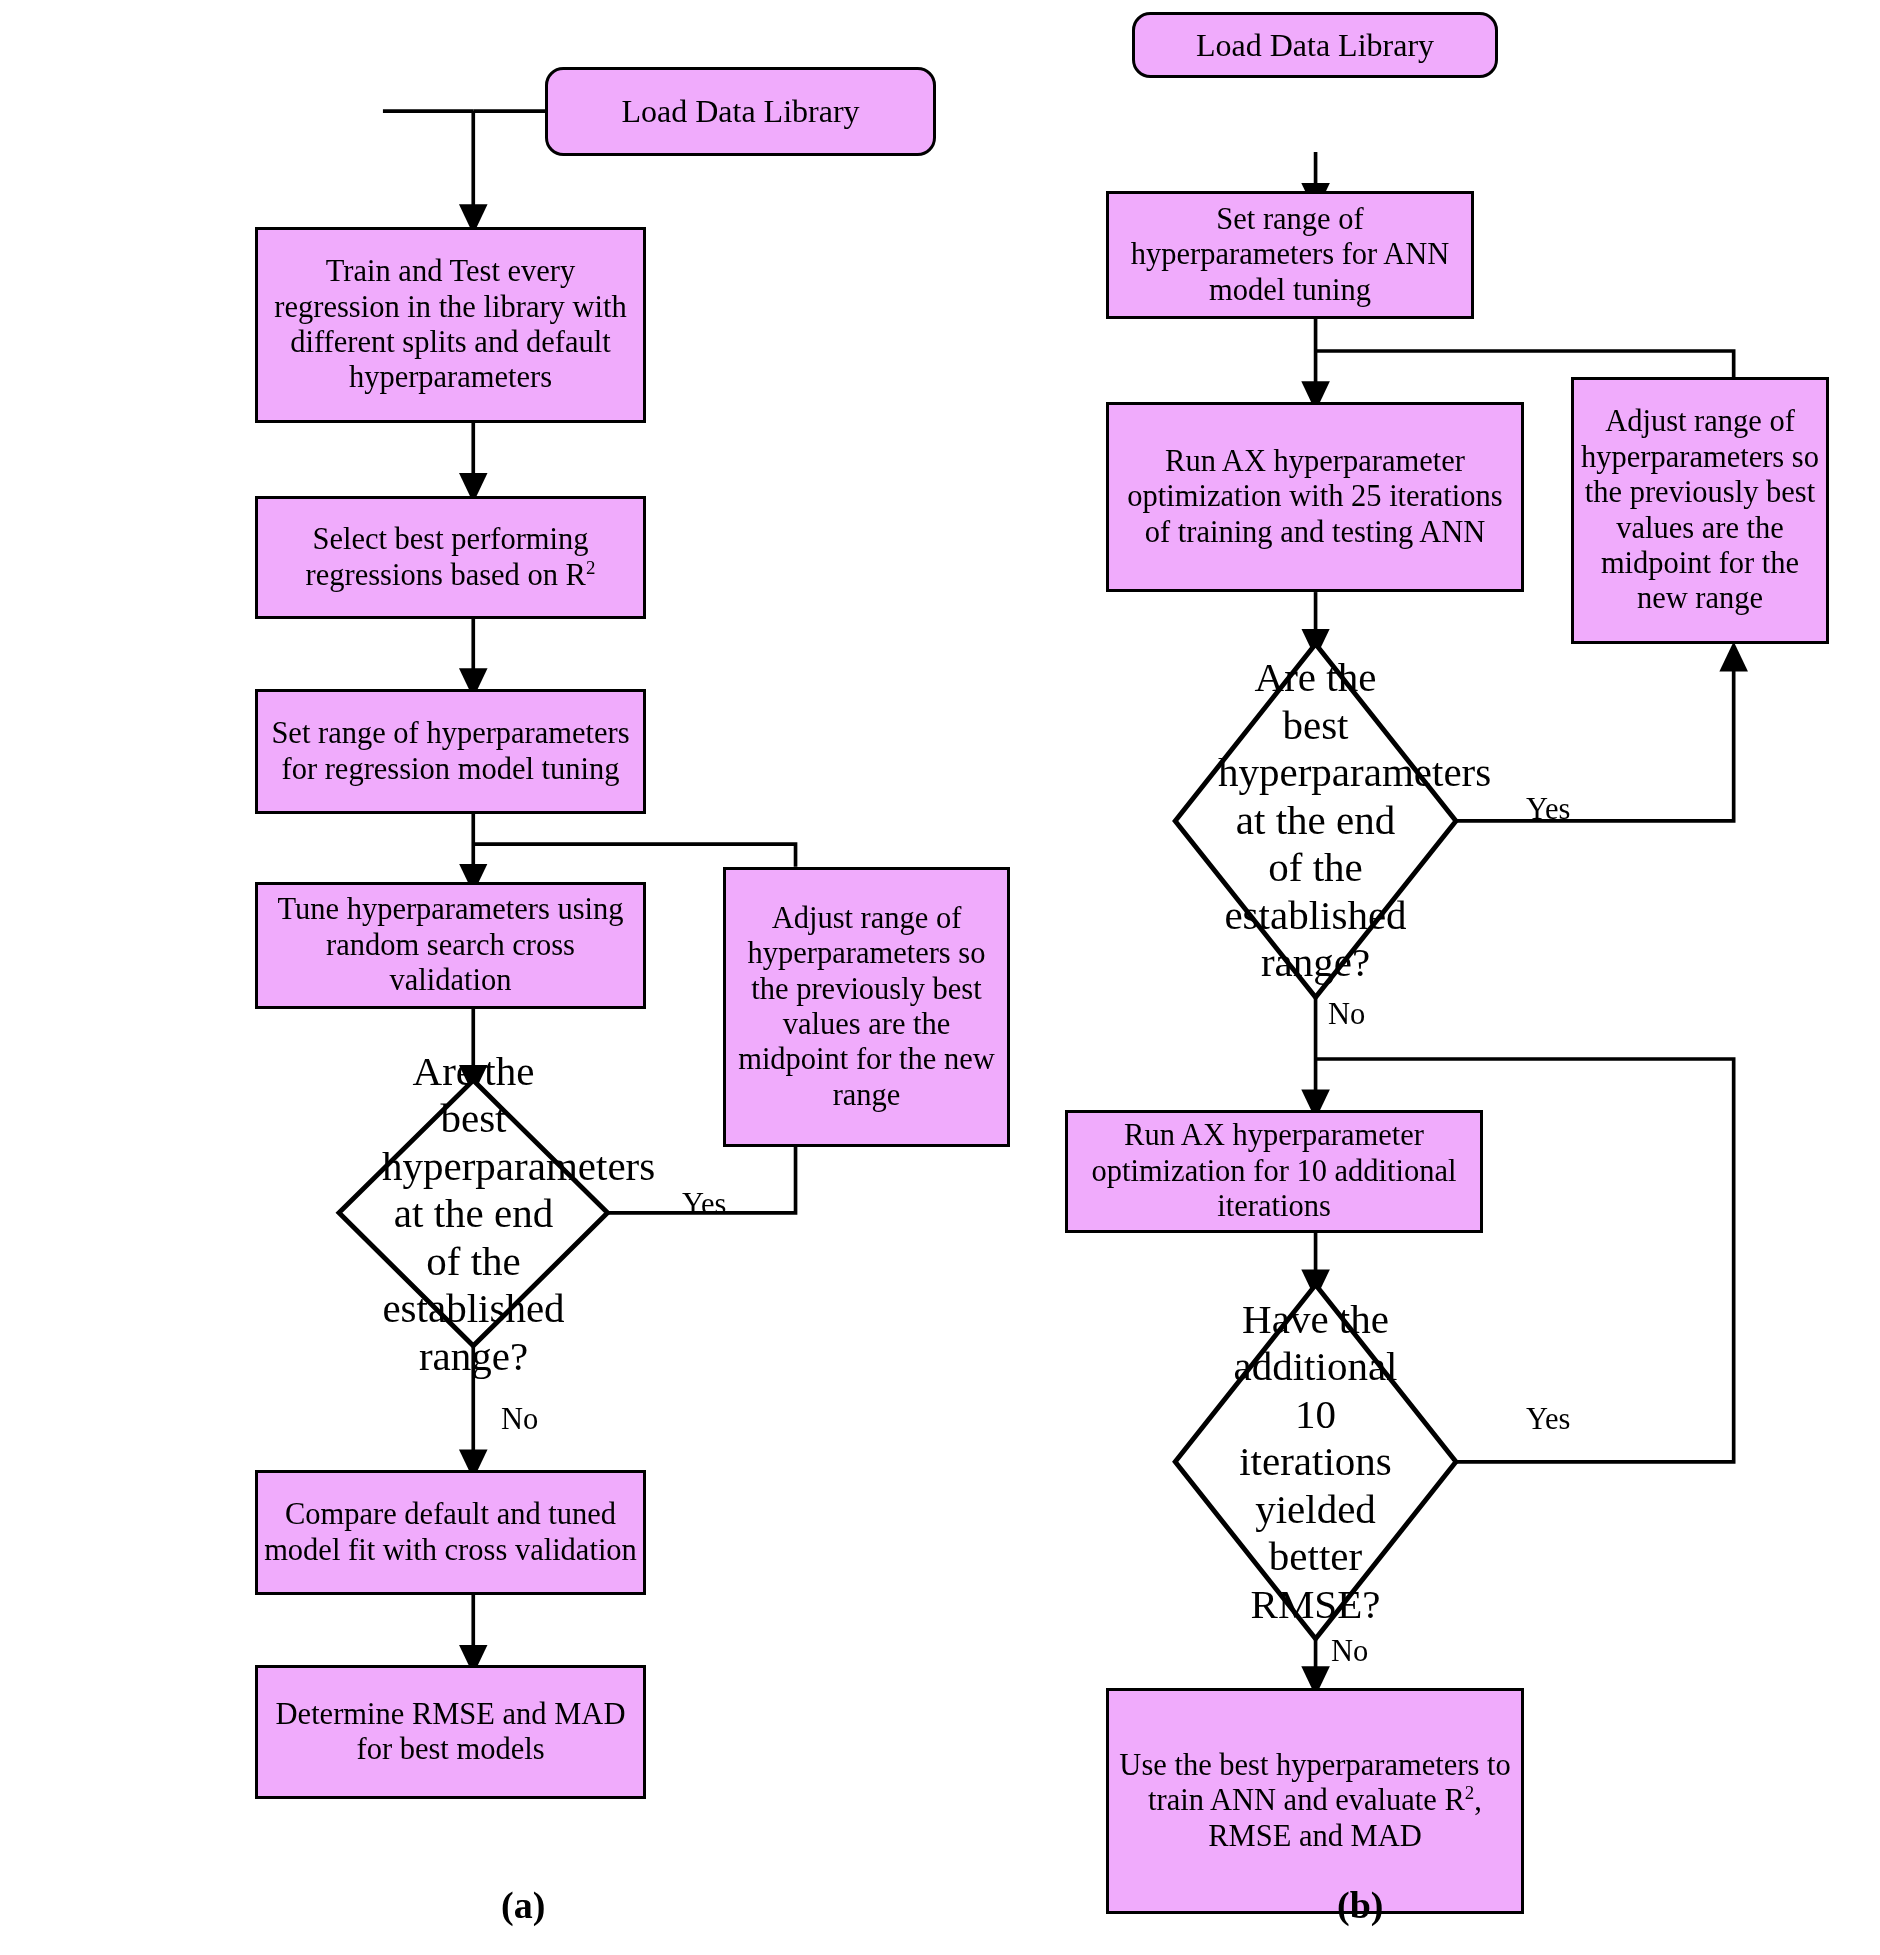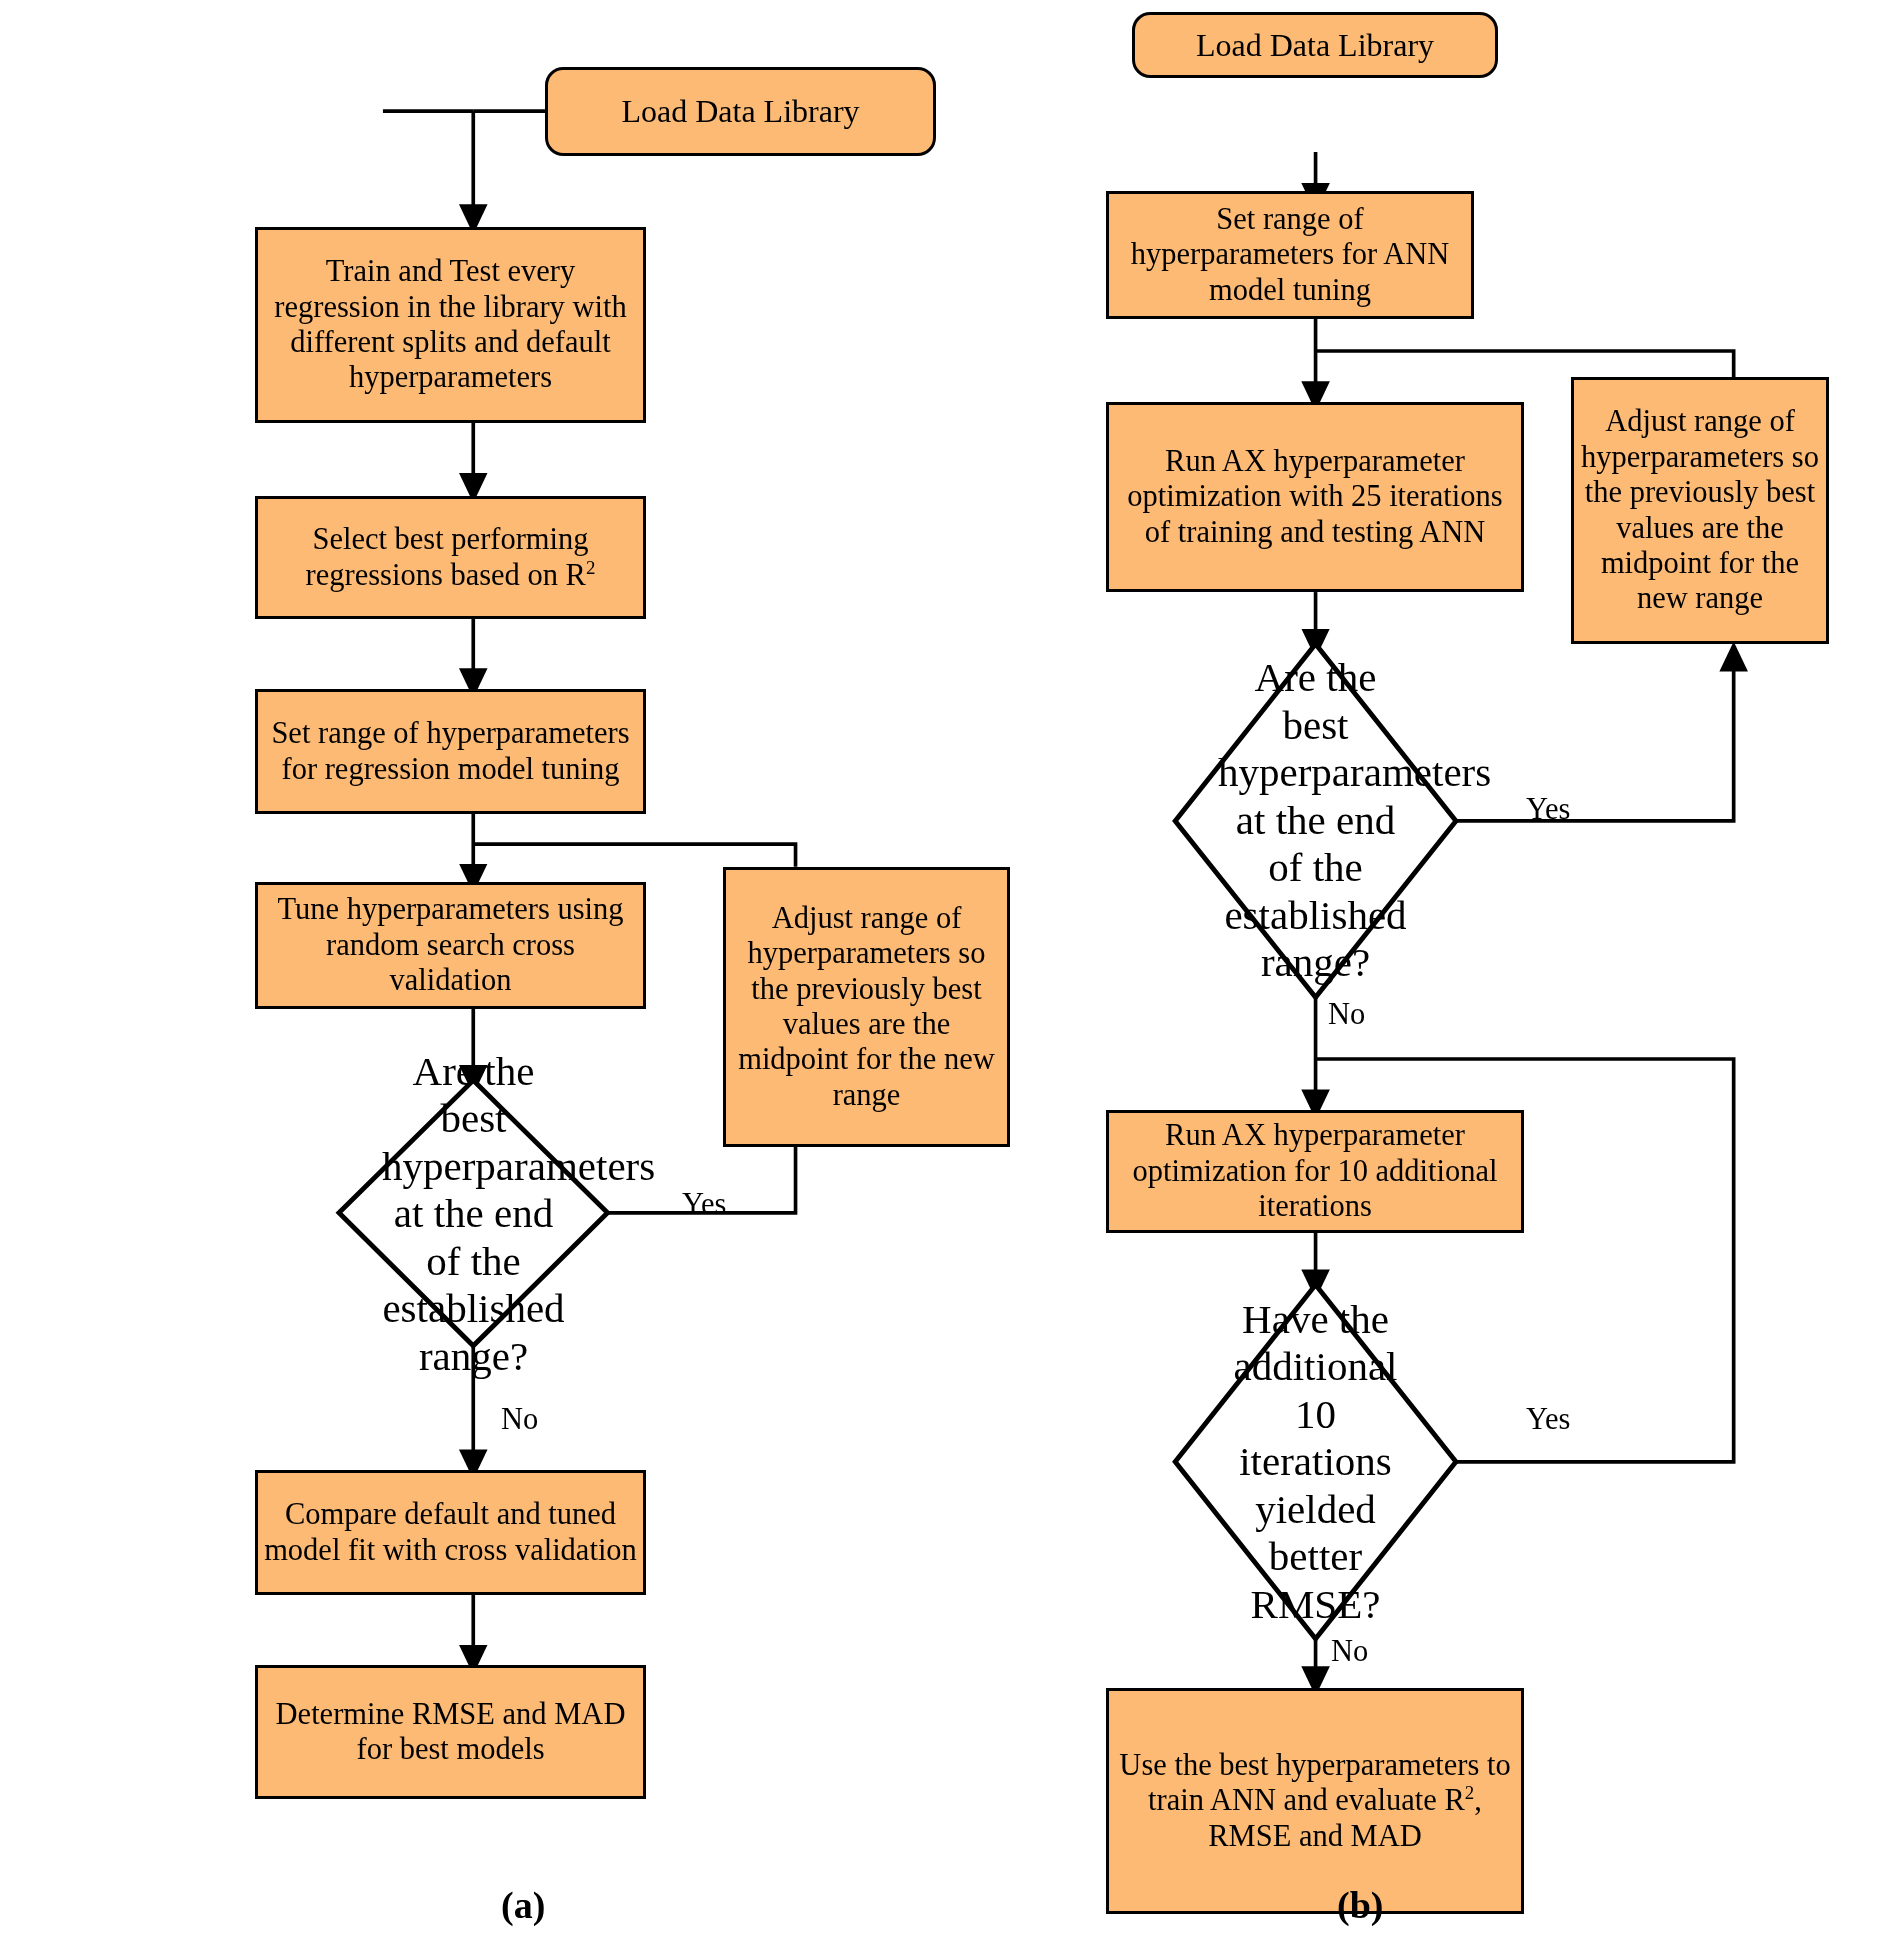--- a/index.html
+++ b/index.html
@@ -22,21 +22,21 @@
     position: absolute;
     left: 0;
     top: 0;
     width: 1881px;
     height: 1955px;
     pointer-events: none;
   }
   .node {
     position: absolute;
     box-sizing: border-box;
-    background: #fdba74;
+    background: #f0abfc;
     border: 3.1px solid #000000;
     display: flex;
     align-items: center;
     justify-content: center;
     text-align: center;
     line-height: 1.16;
     font-size: 30.5px;
     padding: 2.4px 4.9px;
   }
   .node.rounded {
@@ -191,21 +191,21 @@
   </div>
 
   <div class="node process" style="left:1571px; top:377px; width:258px; height:267px; font-size:30.5px;">
     <span class="node-text">Adjust range of hyperparameters so the previously best values are the midpoint for the new range</span>
   </div>
 
   <div class="diamond" style="left:1175px; top:644px; width:281px; height:353px;">
     <span class="node-text" style="width:195px;">Are the best hyperparameters at the end of the established range?</span>
   </div>
 
-  <div class="node process" style="left:1106px; top:1110px; width:418px; height:123px; font-size:30.5px;">
+  <div class="node process" style="left:1065px; top:1110px; width:418px; height:123px; font-size:30.5px;">
     <span class="node-text">Run AX hyperparameter optimization for 10 additional iterations</span>
   </div>
 
   <div class="diamond" style="left:1175px; top:1285px; width:281px; height:354px;">
     <span class="node-text" style="width:201px;">Have the additional 10 iterations yielded better RMSE?</span>
   </div>
 
   <div class="node process" style="left:1106px; top:1688px; width:418px; height:226px; font-size:30.5px;">
     <span class="node-text">Use the best hyperparameters to train ANN and evaluate R<sup>2</sup>, RMSE and MAD</span>
   </div>

